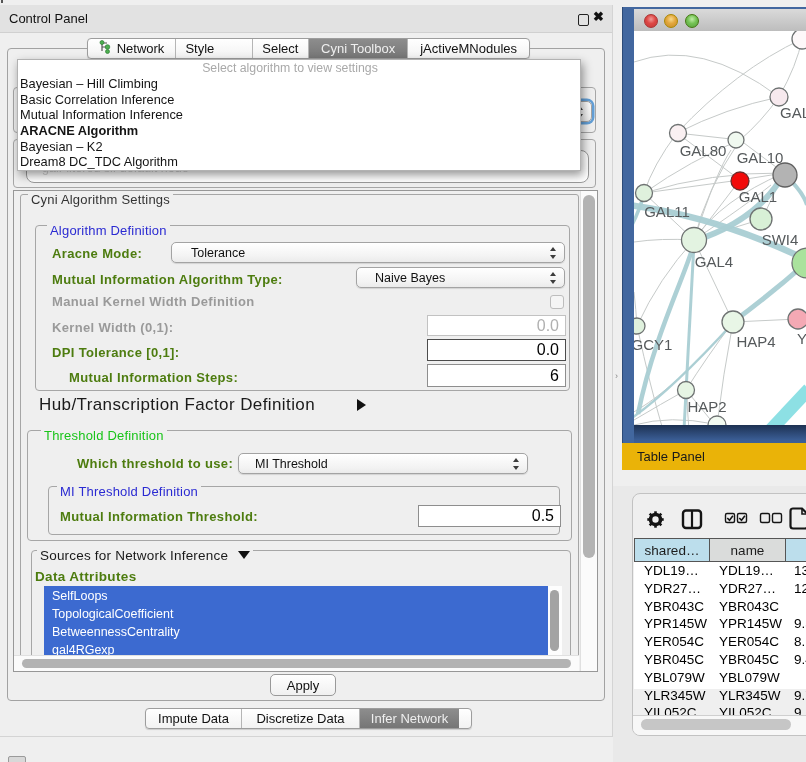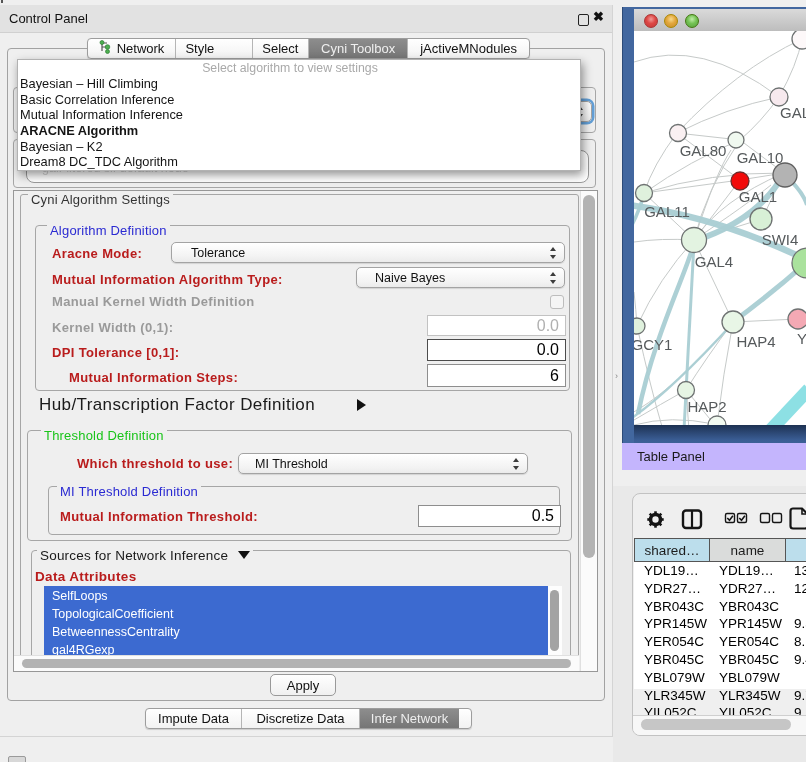--- a/index.html
+++ b/index.html
@@ -1,19 +1,19 @@
 <!DOCTYPE html>
 <html><head>
 <meta charset="utf-8">
 <style>
 html,body{margin:0;padding:0;}
 body{width:806px;height:762px;background:#efefef;font-family:"Liberation Sans",sans-serif;position:relative;overflow:hidden;}
 .abs{position:absolute;}
 .b{font-weight:bold;}
-.lbl{font-size:13px;font-weight:bold;color:#b91c1c;letter-spacing:.35px;line-height:15px;}
+.lbl{font-size:13px;font-weight:bold;color:#4d7c0f;letter-spacing:.35px;line-height:15px;}
 .dis{color:#9a9a9a;}
 .grp{position:absolute;border:1px solid #a6a6a6;border-radius:4px;}
 .gl{position:absolute;top:-2px;background:#efefef;padding:0 3px;font-size:13px;line-height:14px;letter-spacing:.2px;}
 .combo{position:absolute;background:linear-gradient(#ffffff,#f3f3f3 70%,#ebebeb);border:1px solid #a3a3a3;border-radius:5px;box-shadow:0 1px 1px rgba(0,0,0,.12);}
 .combo .ct{position:absolute;left:14px;top:50%;transform:translateY(-50%);font-size:12.5px;color:#111;}
 .arr{position:absolute;right:7px;top:50%;width:7px;height:14px;transform:translateY(-50%);}
 .arr:before,.arr:after{content:"";position:absolute;left:0;border-left:3.5px solid transparent;border-right:3.5px solid transparent;}
 .arr:before{top:1px;border-bottom:4.5px solid #3c3c3c;}
 .arr:after{bottom:1px;border-top:4.5px solid #3c3c3c;}
 .fld{position:absolute;background:#fff;font-size:16px;text-align:right;line-height:20px;padding-right:6px;box-sizing:border-box;}
@@ -236,21 +236,21 @@
         <text x="713" y="267" text-anchor="middle">GAL4</text>
         <text x="651" y="350" text-anchor="middle">GCY1</text>
         <text x="755" y="347" text-anchor="middle">HAP4</text>
         <text x="796" y="344">Y</text>
         <text x="706" y="412" text-anchor="middle">HAP2</text>
       </g>
     </svg>
   </div>
 </div>
 
-<div class="abs" style="left:622px;top:443px;width:184px;height:27px;background:#c4b5fd;">
+<div class="abs" style="left:622px;top:443px;width:184px;height:27px;background:#eab308;">
   <div class="abs" style="left:15px;top:6px;font-size:13px;color:#1a1a1a;">Table Panel</div>
 </div>
 <div class="abs" style="left:613px;top:486px;width:193px;height:276px;background:#e9e9e9;"></div>
 
 <div class="abs" style="left:632px;top:493px;width:184px;height:241px;background:#efefef;border:1px solid #c2c2c2;border-radius:8px 0 0 8px;overflow:hidden;">
 
   <svg class="abs" style="left:0;top:0;" width="184" height="45" viewBox="0 0 184 45">
     <g transform="translate(22.5,25.5)">
       <circle r="5" fill="none" stroke="#151515" stroke-width="3.6"></circle>
       <g stroke="#151515" stroke-width="2.6">

